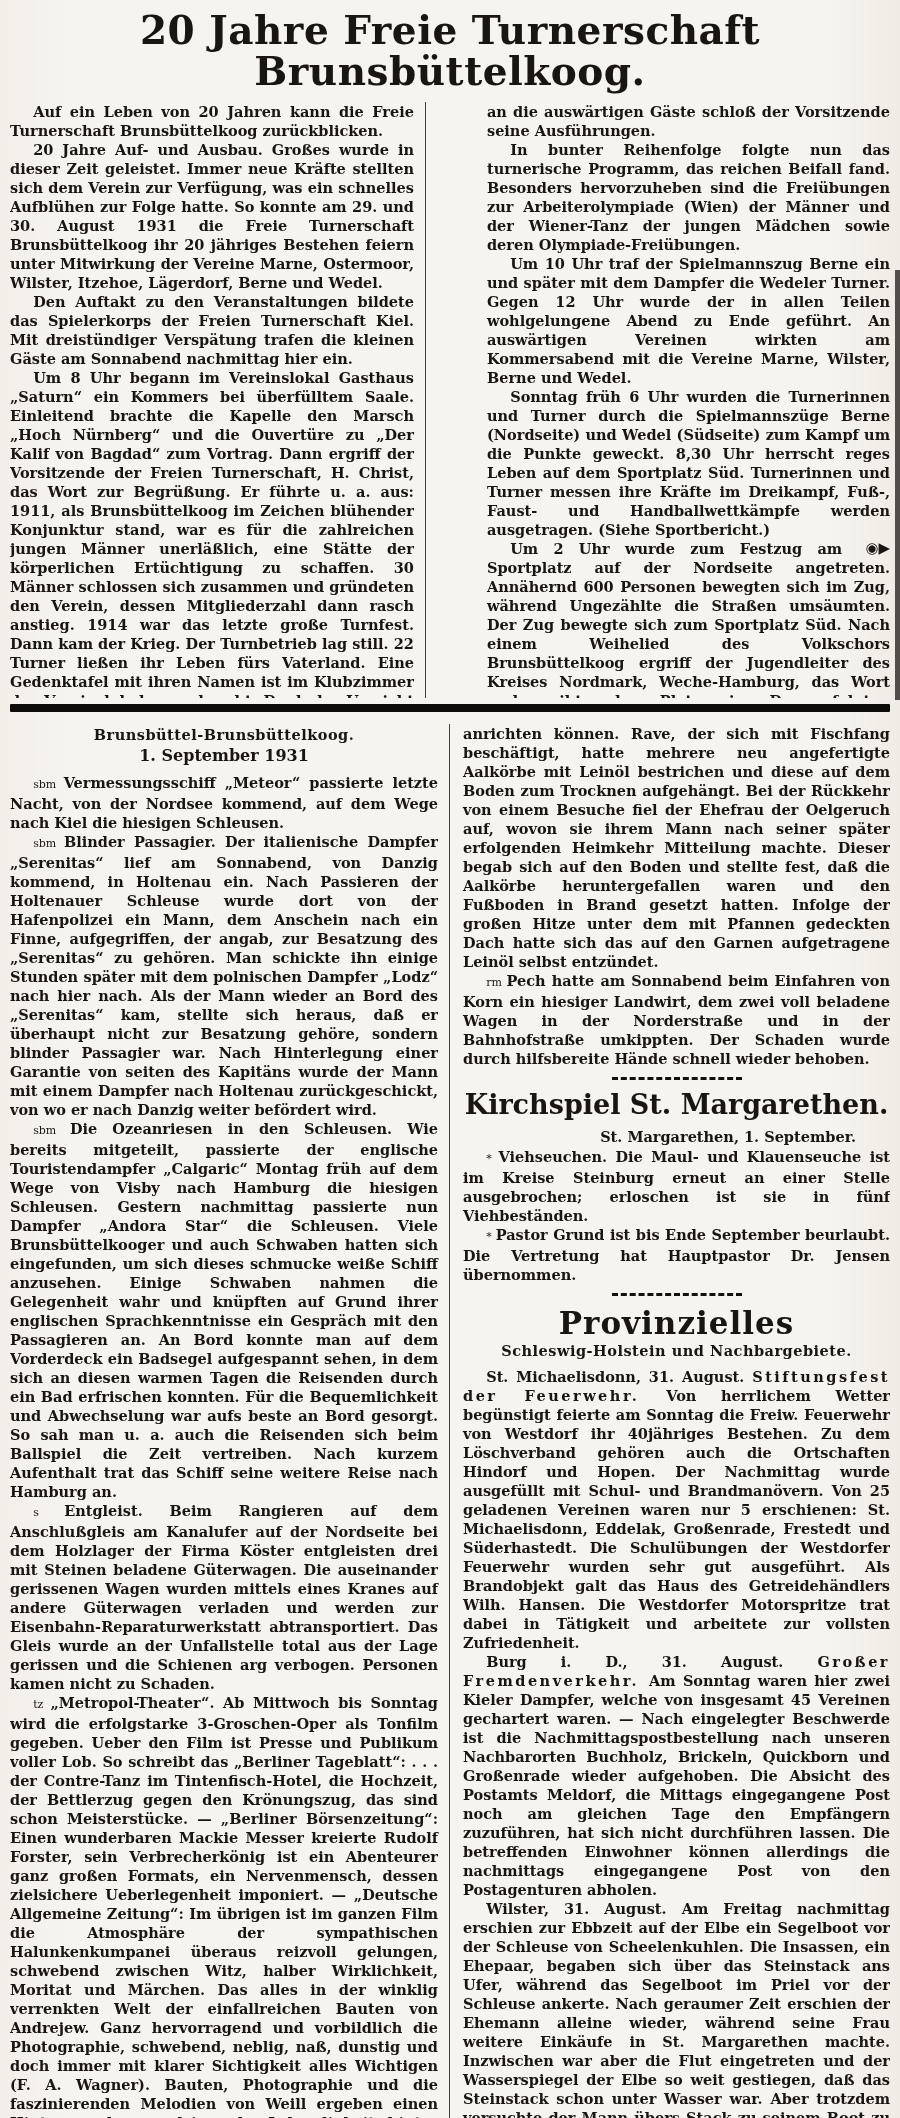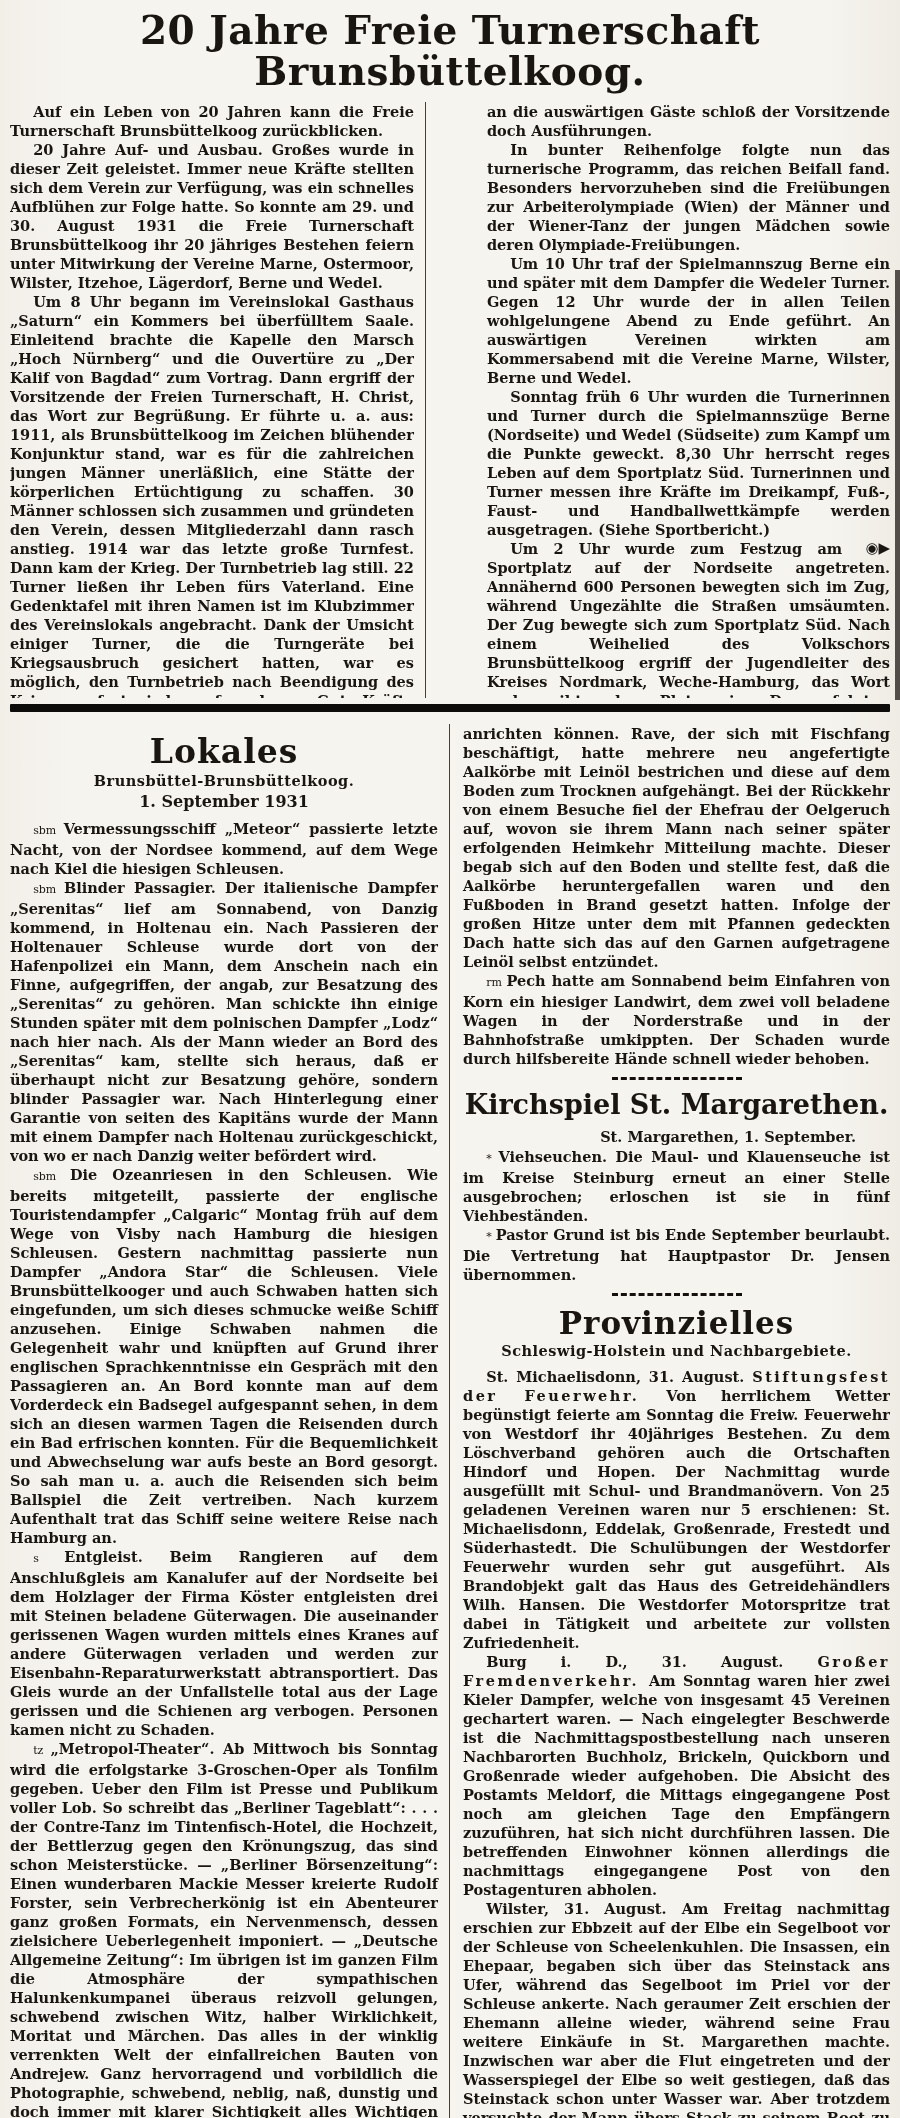--- a/index.html
+++ b/index.html
@@ -48,39 +48,39 @@
 
 <div class="sheet">
   <div class="scan-smudge"></div>
 
   <h1 class="headline">20 Jahre Freie Turnerschaft Brunsbüttelkoog.</h1>
 
   <div class="cols top">
     <div class="col left">
       <p class="body">Auf ein Leben von 20 Jahren kann die Freie Turnerschaft Brunsbüttelkoog zurückblicken.</p>
       <p class="body">20 Jahre Auf- und Ausbau. Großes wurde in dieser Zeit geleistet. Immer neue Kräfte stellten sich dem Verein zur Verfügung, was ein schnelles Aufblühen zur Folge hatte. So konnte am 29. und 30. August 1931 die Freie Turnerschaft Brunsbüttelkoog ihr 20 jähriges Bestehen feiern unter Mitwirkung der Vereine Marne, Ostermoor, Wilster, Itzehoe, Lägerdorf, Berne und Wedel.</p>
+      <p class="body">Den Auftakt zu den Veranstaltungen bildete das Spielerkorps der Freien Turnerschaft Kiel. Mit dreistündiger Verspätung trafen die kleinen Gäste am Sonnabend nachmittag hier ein.</p>
       <p class="body">Um 8 Uhr begann im Vereinslokal Gasthaus „Saturn“ ein Kommers bei überfülltem Saale. Einleitend brachte die Kapelle den Marsch „Hoch Nürnberg“ und die Ouvertüre zu „Der Kalif von Bagdad“ zum Vortrag. Dann ergriff der Vorsitzende der Freien Turnerschaft, H. Christ, das Wort zur Begrüßung. Er führte u. a. aus: 1911, als Brunsbüttelkoog im Zeichen blühender Konjunktur stand, war es für die zahlreichen jungen Männer unerläßlich, eine Stätte der körperlichen Ertüchtigung zu schaffen. 30 Männer schlossen sich zusammen und gründeten den Verein, dessen Mitgliederzahl dann rasch anstieg. 1914 war das letzte große Turnfest. Dann kam der Krieg. Der Turnbetrieb lag still. 22 Turner ließen ihr Leben fürs Vaterland. Eine Gedenktafel mit ihren Namen ist im Klubzimmer des Vereinslokals angebracht. Dank der Umsicht einiger Turner, die die Turngeräte bei Kriegsausbruch gesichert hatten, war es möglich, den Turnbetrieb nach Beendigung des Krieges sofort wieder aufzunehmen. Gute Kräfte schufen die Grundlage zu einem erneuten Aufblühen des Vereins. In neuerer Zeit ist es der Turnwart Casten gewesen, der den Verein durch sein unermüdliches Wirken auf seine jetzige Höhe brachte. Mit dem Turnergruß „Frei Heil“</p>
     </div>
     <div class="col right">
-      <p class="body noindent">an die auswärtigen Gäste schloß der Vorsitzende doch Ausführungen.</p>
+      <p class="body noindent">an die auswärtigen Gäste schloß der Vorsitzende seine Ausführungen.</p>
       <p class="body">In bunter Reihenfolge folgte nun das turnerische Programm, das reichen Beifall fand. Besonders hervorzuheben sind die Freiübungen zur Arbeiterolympiade (Wien) der Männer und der Wiener-Tanz der jungen Mädchen sowie deren Olympiade-Freiübungen.</p>
       <p class="body">Um 10 Uhr traf der Spielmannszug Berne ein und später mit dem Dampfer die Wedeler Turner. Gegen 12 Uhr wurde der in allen Teilen wohlgelungene Abend zu Ende geführt. An auswärtigen Vereinen wirkten am Kommersabend mit die Vereine Marne, Wilster, Berne und Wedel.</p>
       <p class="body">Sonntag früh 6 Uhr wurden die Turnerinnen und Turner durch die Spielmannszüge Berne (Nordseite) und Wedel (Südseite) zum Kampf um die Punkte geweckt. 8,30 Uhr herrscht reges Leben auf dem Sportplatz Süd. Turnerinnen und Turner messen ihre Kräfte im Dreikampf, Fuß-, Faust- und Handballwettkämpfe werden ausgetragen. (Siehe Sportbericht.)</p>
       <p class="body">
         <span class="end-mark">◉▶</span><span>Um 2 Uhr wurde zum Festzug am Sportplatz auf der Nordseite angetreten. Annähernd 600 Personen bewegten sich im Zug, während Ungezählte die Straßen umsäumten. Der Zug bewegte sich zum Sportplatz Süd. Nach einem Weihelied des Volkschors Brunsbüttelkoog ergriff der Jugendleiter des Kreises Nordmark, Weche-Hamburg, das Wort und weihte den Platz ein. Dann folgten Freiübungen der Kinder nach der Begleitung der Reichsbannerkapelle. Nach kurzer Pause begannen die Wettkämpfe der Sportler, während im Ring turnerische Sondervorführungen stattfanden. Ein Festball beschloß die vom schönsten Wetter begünstigte Veranstaltung. Lange noch werden diese beiden Tage den Festteilnehmern in Erinnerung bleiben. Für die Freie Turnerschaft Brunsbüttelkoog waren sie ein voller Erfolg.</span>
       </p>
 
     </div>
   </div>
 
   <div class="thick-rule"></div>
 
   <div class="cols lower">
     <div class="col left">
-      <div class="sec-title t-lokales">Lokales</div>
       <div class="sec-sub">Brunsbüttel-Brunsbüttelkoog.</div>
       <div class="sec-date">1. September 1931</div>
 
       <p class="body"><span class="prefix">sbm </span><span class="lead">Vermessungsschiff „Meteor“ </span><span>passierte letzte Nacht, von der Nordsee kommend, auf dem Wege nach Kiel die hiesigen Schleusen.</span></p>
       <p class="body"><span class="prefix">sbm </span><span class="lead">Blinder Passagier. </span><span>Der italienische Dampfer „Serenitas“ lief am Sonnabend, von Danzig kommend, in Holtenau ein. Nach Passieren der Holtenauer Schleuse wurde dort von der Hafenpolizei ein Mann, dem Anschein nach ein Finne, aufgegriffen, der angab, zur Besatzung des „Serenitas“ zu gehören. Man schickte ihn einige Stunden später mit dem polnischen Dampfer „Lodz“ nach hier nach. Als der Mann wieder an Bord des „Serenitas“ kam, stellte sich heraus, daß er überhaupt nicht zur Besatzung gehöre, sondern blinder Passagier war. Nach Hinterlegung einer Garantie von seiten des Kapitäns wurde der Mann mit einem Dampfer nach Holtenau zurückgeschickt, von wo er nach Danzig weiter befördert wird.</span></p>
       <p class="body"><span class="prefix">sbm </span><span class="lead">Die Ozeanriesen in den Schleusen. </span><span>Wie bereits mitgeteilt, passierte der englische Touristendampfer „Calgaric“ Montag früh auf dem Wege von Visby nach Hamburg die hiesigen Schleusen. Gestern nachmittag passierte nun Dampfer „Andora Star“ die Schleusen. Viele Brunsbüttelkooger und auch Schwaben hatten sich eingefunden, um sich dieses schmucke weiße Schiff anzusehen. Einige Schwaben nahmen die Gelegenheit wahr und knüpften auf Grund ihrer englischen Sprachkenntnisse ein Gespräch mit den Passagieren an. An Bord konnte man auf dem Vorderdeck ein Badsegel aufgespannt sehen, in dem sich an diesen warmen Tagen die Reisenden durch ein Bad erfrischen konnten. Für die Bequemlichkeit und Abwechselung war aufs beste an Bord gesorgt. So sah man u. a. auch die Reisenden sich beim Ballspiel die Zeit vertreiben. Nach kurzem Aufenthalt trat das Schiff seine weitere Reise nach Hamburg an.</span></p>
       <p class="body"><span class="prefix">s </span><span class="lead">Entgleist. </span><span>Beim Rangieren auf dem Anschlußgleis am Kanalufer auf der Nordseite bei dem Holzlager der Firma Köster entgleisten drei mit Steinen beladene Güterwagen. Die auseinander gerissenen Wagen wurden mittels eines Kranes auf andere Güterwagen verladen und werden zur Eisenbahn-Reparaturwerkstatt abtransportiert. Das Gleis wurde an der Unfallstelle total aus der Lage gerissen und die Schienen arg verbogen. Personen kamen nicht zu Schaden.</span></p>
       <p class="body"><span class="prefix">tz </span><span class="lead">„Metropol-Theater“. </span><span>Ab Mittwoch bis Sonntag wird die erfolgstarke 3-Groschen-Oper als Tonfilm gegeben. Ueber den Film ist Presse und Publikum voller Lob. So schreibt das „Berliner Tageblatt“: . . . der Contre-Tanz im Tintenfisch-Hotel, die Hochzeit, der Bettlerzug gegen den Krönungszug, das sind schon Meisterstücke. — „Berliner Börsenzeitung“: Einen wunderbaren Mackie Messer kreierte Rudolf Forster, sein Verbrecherkönig ist ein Abenteurer ganz großen Formats, ein Nervenmensch, dessen zielsichere Ueberlegenheit imponiert. — „Deutsche Allgemeine Zeitung“: Im übrigen ist im ganzen Film die Atmosphäre der sympathischen Halunkenkumpanei überaus reizvoll gelungen, schwebend zwischen Witz, halber Wirklichkeit, Moritat und Märchen. Das alles in der winklig verrenkten Welt der einfallreichen Bauten von Andrejew. Ganz hervorragend und vorbildlich die Photographie, schwebend, neblig, naß, dunstig und doch immer mit klarer Sichtigkeit alles Wichtigen (F. A. Wagner). Bauten, Photographie und die faszinierenden Melodien von Weill ergeben einen Hintergrund von pulsierender Lebendigkeit, hinter dem man das Herz des Erfolges schlagen hört. — „Westfälische Neueste Nachrichten“: . . . das wird ersetzt durch einen filmischen Reichtum, eine filmische Schilderungskunst, die ein hohes Niveau hat . . . Mit großartiger Regiekunst hat G. W. Pabst diese Welt bevölkert, sie von der Bühnenbildstarre befreit und in filmisch fließendes Geschehen verwandelt.</span></p>
 
     </div>

